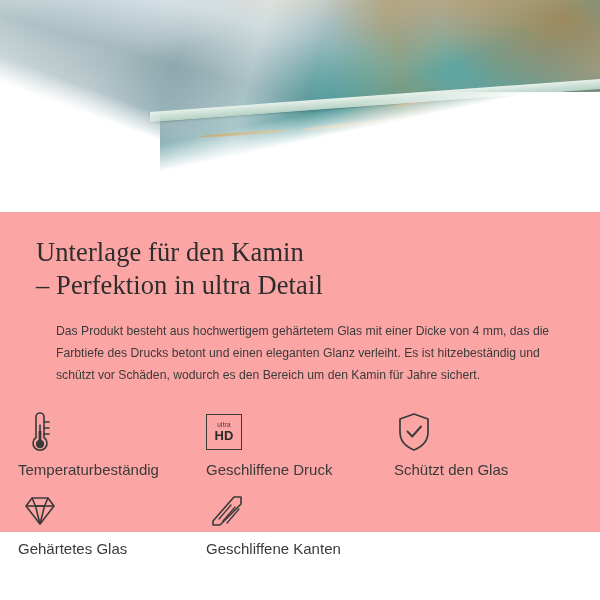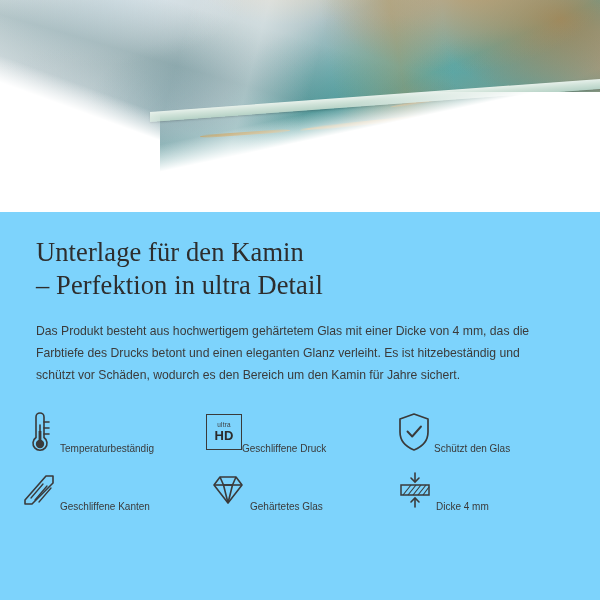--- a/index.html
+++ b/index.html
@@ -9,22 +9,22 @@
   body {
     width: 600px;
     height: 600px;
     background: #ffffff;
     font-family: "Liberation Sans", sans-serif;
     overflow: hidden;
   }
   .page {
     position: relative;
     width: 600px;
-    height: 600px;
-    background: #7dd3fc;
+    height: 532px;
+    background: #fca5a5;
   }
 
   
   .hero {
     position: relative;
     width: 600px;
     height: 212px;
     overflow: hidden;
     background: #ffffff;
   }
@@ -145,52 +145,52 @@
     font-size: 26.5px;
     line-height: 33px;
     color: #2d2d2d;
     font-weight: 400;
     letter-spacing: 0.1px;
   }
   .headline .line2 {
     display: block;
   }
   .paragraph {
-    margin: 18px 0 0 36px;
+    margin: 18px 0 0 56px;
     width: 504px;
     font-size: 12.2px;
     line-height: 22px;
     color: #3b3b3b;
   }
 
   
   .features {
     margin: 22px 0 0 0;
     display: grid;
     grid-template-columns: repeat(3, 1fr);
     grid-row-gap: 10px;
     width: 600px;
     padding: 0 18px;
     box-sizing: border-box;
   }
   .feature {
     display: flex;
-    flex-direction: row;
-    align-items: flex-end;
+    flex-direction: column;
+    align-items: flex-start;
     justify-content: flex-start;
   }
   .feature-icon {
     height: 48px;
     display: flex;
     align-items: center;
     justify-content: center;
   }
   .feature-label {
     margin-top: 7px;
-    font-size: 10px;
+    font-size: 15px;
     color: #3a3a3a;
     text-align: center;
     line-height: 14px;
   }
   .hd-box {
     width: 34px;
     height: 34px;
     border: 1.6px solid #3a3a3a;
     display: flex;
     flex-direction: column;
@@ -270,64 +270,43 @@
           <svg width="40" height="44" viewBox="0 0 40 44" aria-hidden="true">
             <path d="M20 4 L34 9 V22 C34 31 27.5 37 20 40 C12.5 37 6 31 6 22 V9 Z" fill="none" stroke="#3a3a3a" stroke-width="1.7" stroke-linejoin="round"></path>
             <path d="M13.5 21.5 L18.2 26.5 L27 16.5" fill="none" stroke="#3a3a3a" stroke-width="1.9" stroke-linecap="round" stroke-linejoin="round"></path>
           </svg>
         </div>
         <div class="feature-label">Schützt den Glas</div>
       </div>
 
       <div class="feature">
         <div class="feature-icon">
-          <svg width="42" height="40" viewBox="0 0 42 40" aria-hidden="true">
-            <path d="M7 30 L28 6 H35 V13 L14 34 H7 Z" fill="none" stroke="#3a3a3a" stroke-width="1.6" stroke-linejoin="round"></path>
-            <g stroke="#3a3a3a" stroke-width="1.3" stroke-linecap="round">
-              <line x1="13" y1="28" x2="25" y2="14"></line>
-              <line x1="17" y1="30" x2="29" y2="16"></line>
-              <line x1="21" y1="32" x2="33" y2="18"></line>
-            </g>
-          </svg>
-        </div>
-        <div class="feature-label">Geschliffene Kanten</div>
-      </div>
-
-      <div class="feature">
-        <div class="feature-icon">
           <svg width="44" height="40" viewBox="0 0 44 40" aria-hidden="true">
             <g fill="none" stroke="#3a3a3a" stroke-width="1.6" stroke-linejoin="round">
               <path d="M8 15 L14 7 H30 L36 15 L22 33 Z"></path>
               <path d="M8 15 H36"></path>
               <path d="M14 7 L17.5 15 L22 33"></path>
               <path d="M30 7 L26.5 15 L22 33"></path>
               <path d="M17.5 15 H26.5"></path>
             </g>
           </svg>
         </div>
         <div class="feature-label">Gehärtetes Glas</div>
       </div>
 
       <div class="feature">
         <div class="feature-icon">
-          <svg width="42" height="44" viewBox="0 0 42 44" aria-hidden="true">
-            <g stroke="#3a3a3a" stroke-width="1.6" stroke-linecap="round" fill="none">
-              <line x1="21" y1="5" x2="21" y2="13"></line>
-              <path d="M17 10 L21 14 L25 10"></path>
-              <line x1="21" y1="39" x2="21" y2="31"></line>
-              <path d="M17 34 L21 30 L25 34"></path>
-            </g>
-            <rect x="7" y="17" width="28" height="10" fill="none" stroke="#3a3a3a" stroke-width="1.5"></rect>
-            <g stroke="#3a3a3a" stroke-width="1.1">
-              <line x1="9" y1="27" x2="17" y2="17"></line>
-              <line x1="14" y1="27" x2="22" y2="17"></line>
-              <line x1="19" y1="27" x2="27" y2="17"></line>
-              <line x1="24" y1="27" x2="32" y2="17"></line>
-              <line x1="29" y1="27" x2="35" y2="19"></line>
+          <svg width="42" height="40" viewBox="0 0 42 40" aria-hidden="true">
+            <path d="M7 30 L28 6 H35 V13 L14 34 H7 Z" fill="none" stroke="#3a3a3a" stroke-width="1.6" stroke-linejoin="round"></path>
+            <g stroke="#3a3a3a" stroke-width="1.3" stroke-linecap="round">
+              <line x1="13" y1="28" x2="25" y2="14"></line>
+              <line x1="17" y1="30" x2="29" y2="16"></line>
+              <line x1="21" y1="32" x2="33" y2="18"></line>
             </g>
           </svg>
         </div>
-        <div class="feature-label">Dicke 4 mm</div>
-      </div>
+        <div class="feature-label">Geschliffene Kanten</div>
+      </div>
+
 
     </div>
   </div>
 </div>
 
 </body></html>

